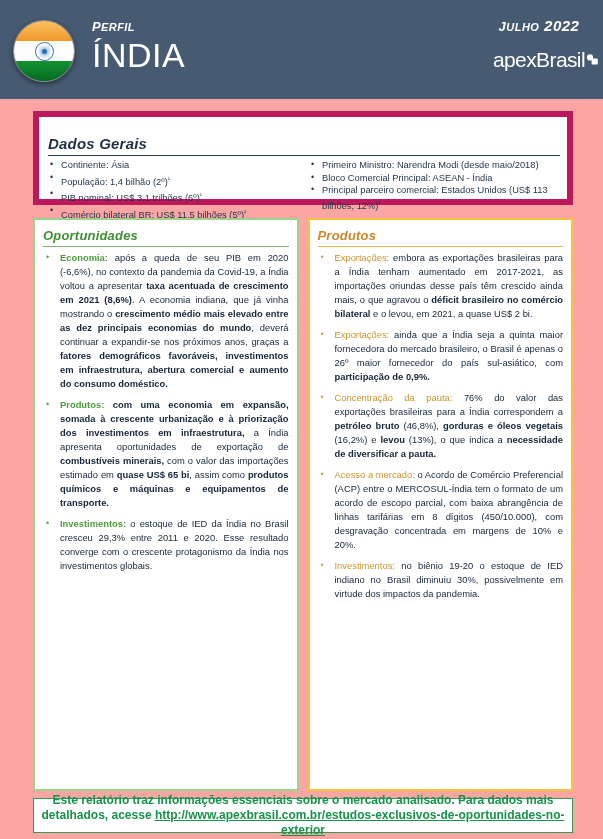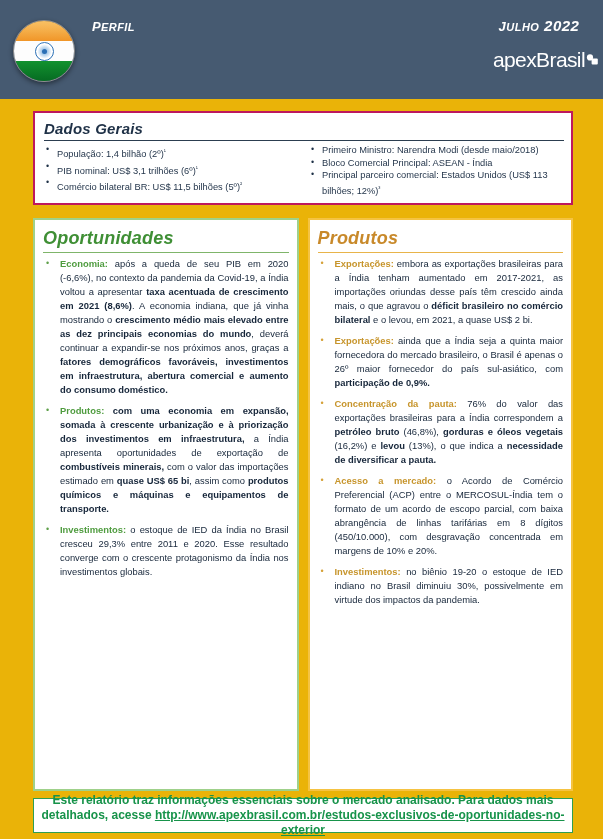--- a/index.html
+++ b/index.html
@@ -2,21 +2,21 @@
 <html><head>
 <meta charset="utf-8">
 <style>
   * { box-sizing: border-box; margin: 0; padding: 0; }
   html, body {
     width: 603px; height: 839px;
     background: #ffffff;
     font-family: "Liberation Sans", sans-serif;
     overflow: hidden;
   }
-  .page { position: relative; width: 603px; height: 839px; background:#eab308; }
+  .page { position: relative; width: 603px; height: 839px; background:#fca5a5; }
 
   
   .header {
     position: relative;
     height: 99px;
     background: #465a71;
     display: flex;
     align-items: flex-start;
   }
   .flag-wrap { position: absolute; left: 13px; top: 20px; width: 64px; height: 64px; }
@@ -71,31 +71,31 @@
     letter-spacing: -.6px; position: relative; display: inline-block;
     font-weight: 400;
   }
   .logo .mark {
     position: absolute; right: -13px; top: -1px;
     width: 12px; height: 12px;
   }
 
   
   .panel-title {
-    font-style: italic; font-weight: bold; font-size: 18px;
+    font-style: italic; font-weight: bold; font-size: 13px;
     letter-spacing: .2px; padding: 4px 0 3px 0;
   }
   .panel-rule { height: 1px; margin-bottom: 4px; }
 
   
   .dados {
     position: absolute; left: 33px; top: 111px;
     width: 540px; height: 94px;
-    border: 2px solid #be185d; background: #fff;
-    padding: 3px 7px 4px 9px;
+    border: 6px solid #be185d; background: #fff;
+    padding: 14px 7px 4px 9px;
   }
   .dados .panel-title { color: #1f3147; font-size: 15px; }
   .dados .panel-rule { background: #2c3e50; }
   .dados-cols { display: flex; gap: 10px; }
   .dados-col { width: 50%; }
   .dados li {
     list-style: none; position: relative;
     padding-left: 13px; margin-bottom: 1px;
     font-size: 9.3px; line-height: 11.6px; color: #1f3147;
   }
@@ -121,21 +121,21 @@
     margin-top: 7px; font-size: 9.4px; line-height: 14px;
     color: #16263a; text-align: justify;
   }
   .col li:first-child { margin-top: 4px; }
   .col li::before {
     content: "•"; position: absolute; left: 3px; top: -1px; font-size: 9px;
   }
   .col.green li::before { color: #5fa04a; }
   .col.gold  li::before { color: #d6a23a; }
   .lead-green { color: #4f9c3f; font-weight: bold; }
-  .lead-gold  { color: #c7952c; font-weight: bold; margin-top: 8px; }
+  .lead-gold  { color: #c7952c; font-weight: normal; margin-top: 8px; }
   b { font-weight: bold; color: #16263a; }
 
   
   .footer {
     position: absolute; left: 33px; top: 798px; width: 540px; height: 35px;
     border: 1px solid #2f9e52; background: #fff;
     display: flex; align-items: center; justify-content: center;
     text-align: center; padding: 2px 6px;
   }
   .footer-text { font-size: 12px; line-height: 15px; color: #17934a; font-weight: bold; }
@@ -152,20 +152,21 @@
         <div class="band saffron"></div>
         <div class="band white"></div>
         <div class="band green"></div>
         <div class="chakra"></div>
         <div class="gloss"></div>
       </div>
     </div>
 
     <div class="title-block">
       <div class="kicker">Perfil</div>
+      <div class="country">ÍNDIA</div>
     </div>
 
     <div class="header-right">
       <div class="month">Julho 2022</div>
       <div class="logo">
         <span>apexBrasil</span>
         <span class="mark">
           <svg viewBox="0 0 12 12" width="12" height="12" aria-hidden="true">
             <circle cx="4" cy="3.4" r="3.1" fill="#ffffff"></circle>
             <rect x="5.6" y="4.4" width="6.2" height="6.2" rx="1" fill="#ffffff"></rect>
@@ -173,20 +174,21 @@
         </span>
       </div>
     </div>
   </div>
 
   <div class="dados">
     <div class="panel-title">Dados Gerais</div>
     <div class="panel-rule"></div>
     <div class="dados-cols">
       <ul class="dados-col">
+        <li><span>Continente: Ásia</span></li>
         <li><span>População: 1,4 bilhão (2º)<sup>¹</sup></span></li>
         <li><span>PIB nominal: US$ 3,1 trilhões (6º)<sup>¹</sup></span></li>
         <li><span>Comércio bilateral BR: US$ 11,5 bilhões (5º)<sup>²</sup></span></li>
       </ul>
       <ul class="dados-col">
         <li><span>Primeiro Ministro: Narendra Modi (desde maio/2018)</span></li>
         <li><span>Bloco Comercial Principal: ASEAN - Índia</span></li>
         <li><span>Principal parceiro comercial: Estados Unidos (US$ 113 bilhões; 12%)<sup>³</sup></span></li>
       </ul>
     </div>

